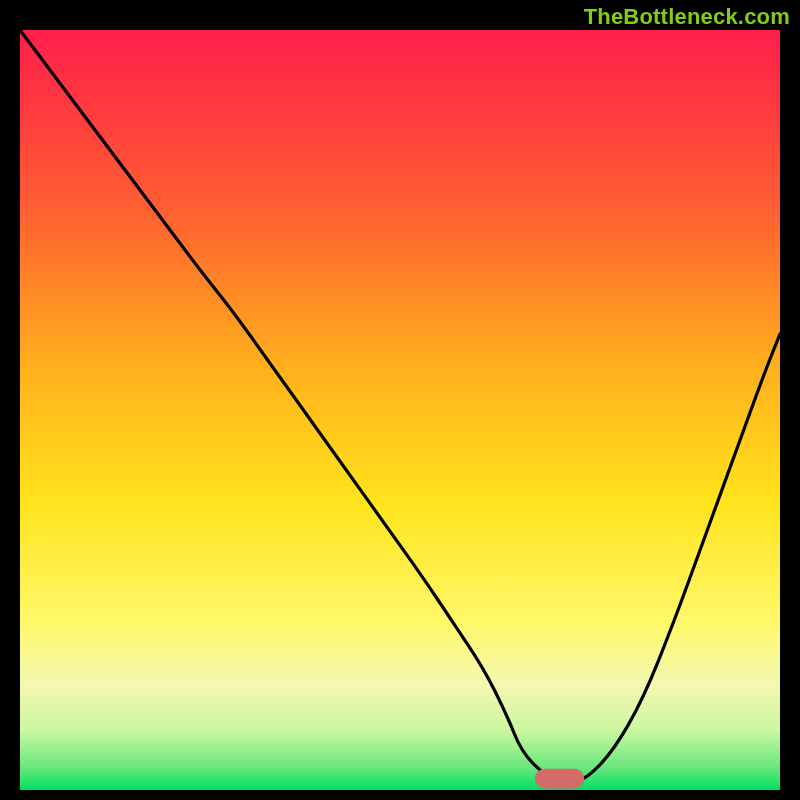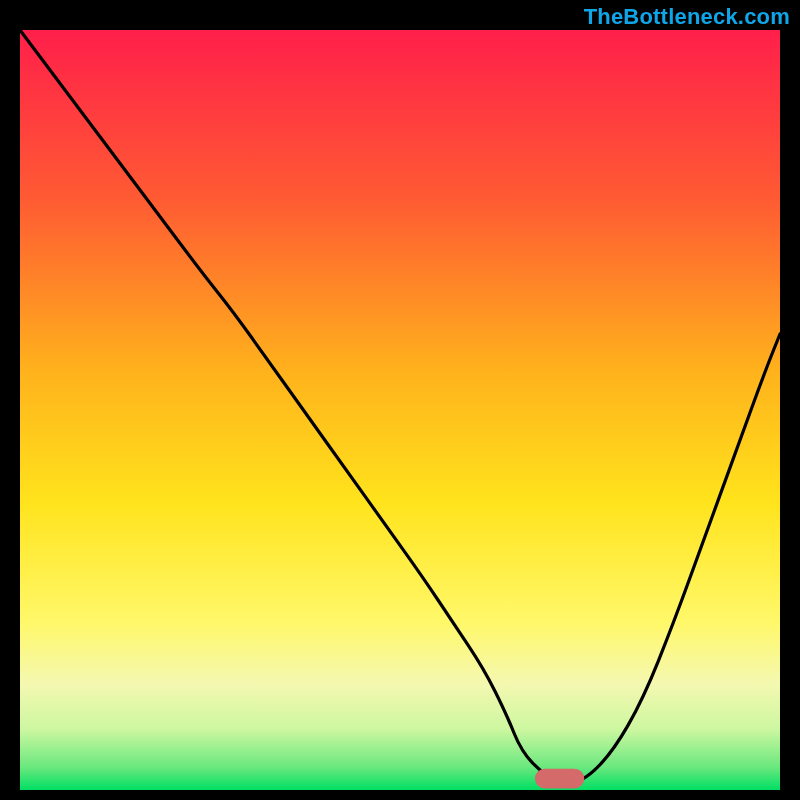--- a/index.html
+++ b/index.html
@@ -14,21 +14,21 @@
   .stage {
     position: relative;
     width: 800px;
     height: 800px;
     background: #000;
   }
   .watermark {
     position: absolute;
     top: 4px;
     right: 10px;
-    color: #0ea5e9;
+    color: #84cc16;
     font-size: 22px;
     font-weight: 600;
     letter-spacing: 0.2px;
     user-select: none;
   }
   .plot {
     position: absolute;
     left: 20px;
     top: 30px;
     width: 760px;

